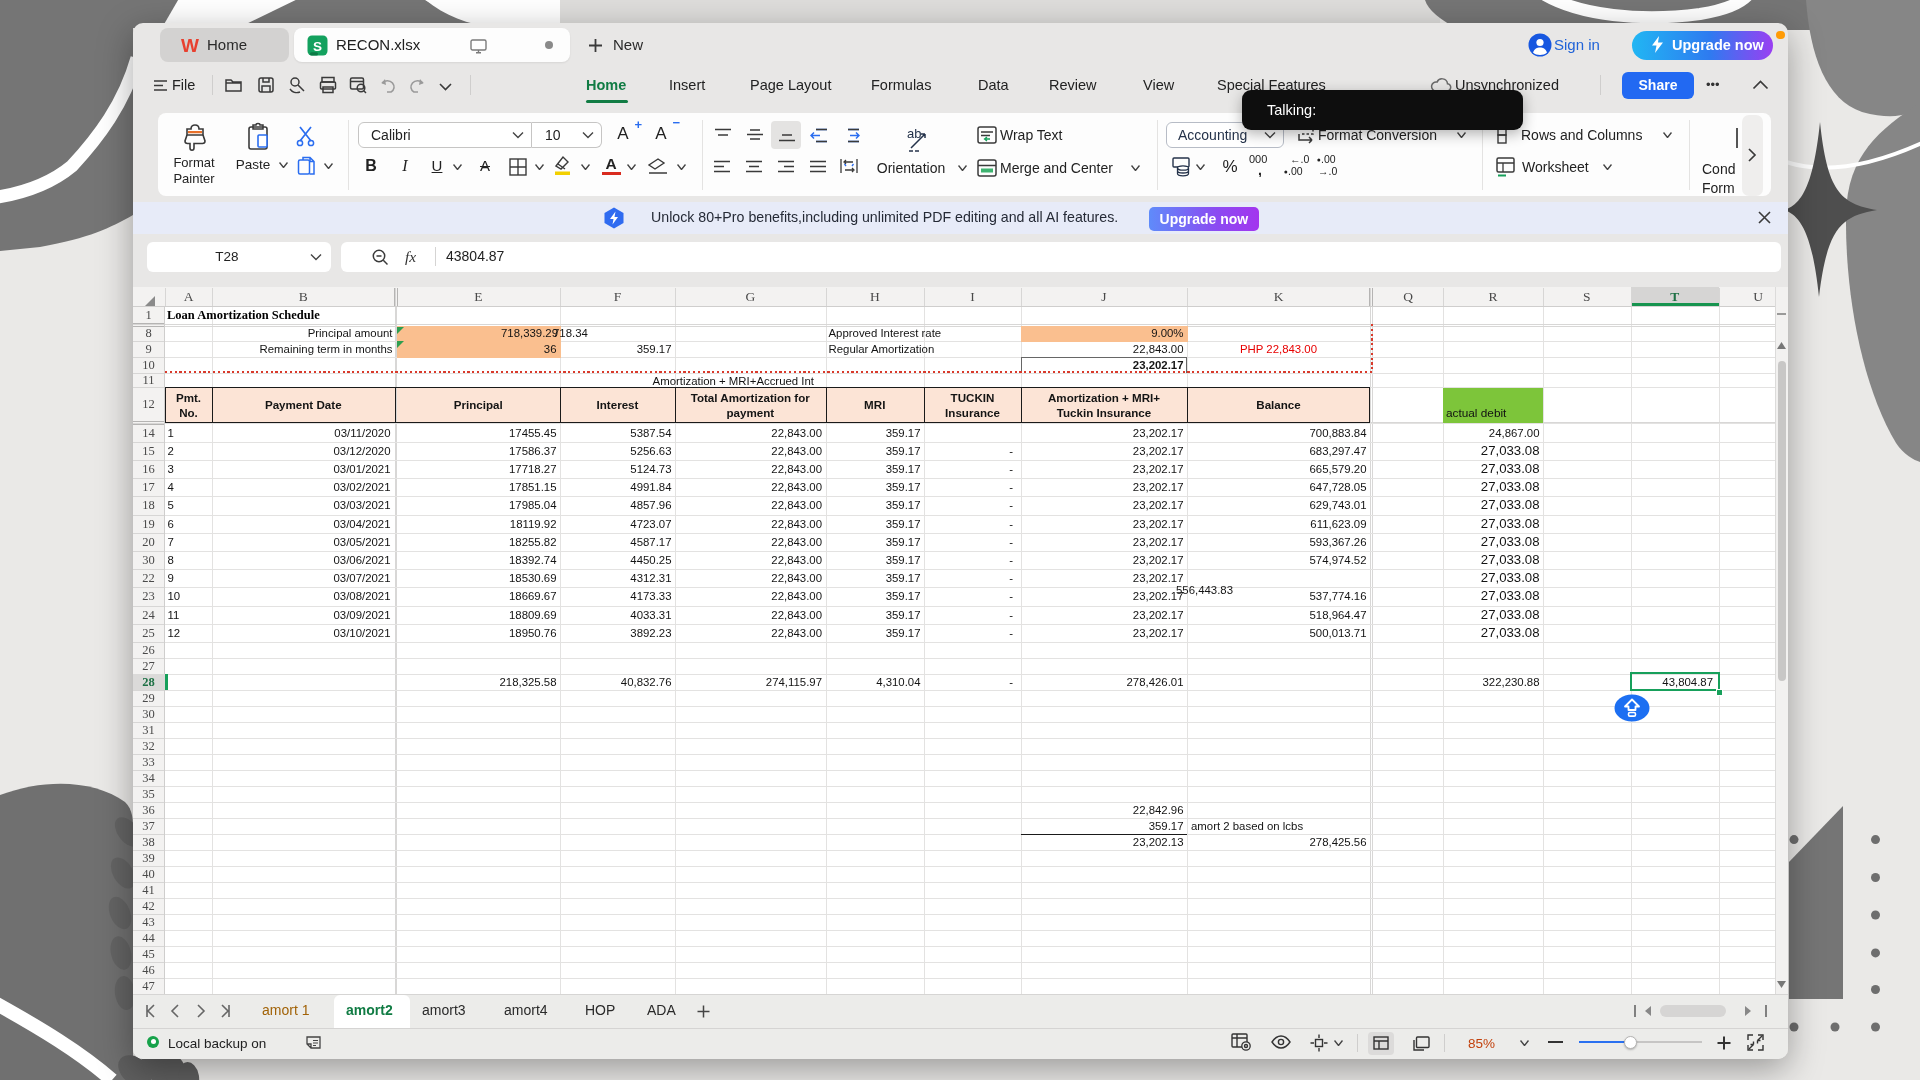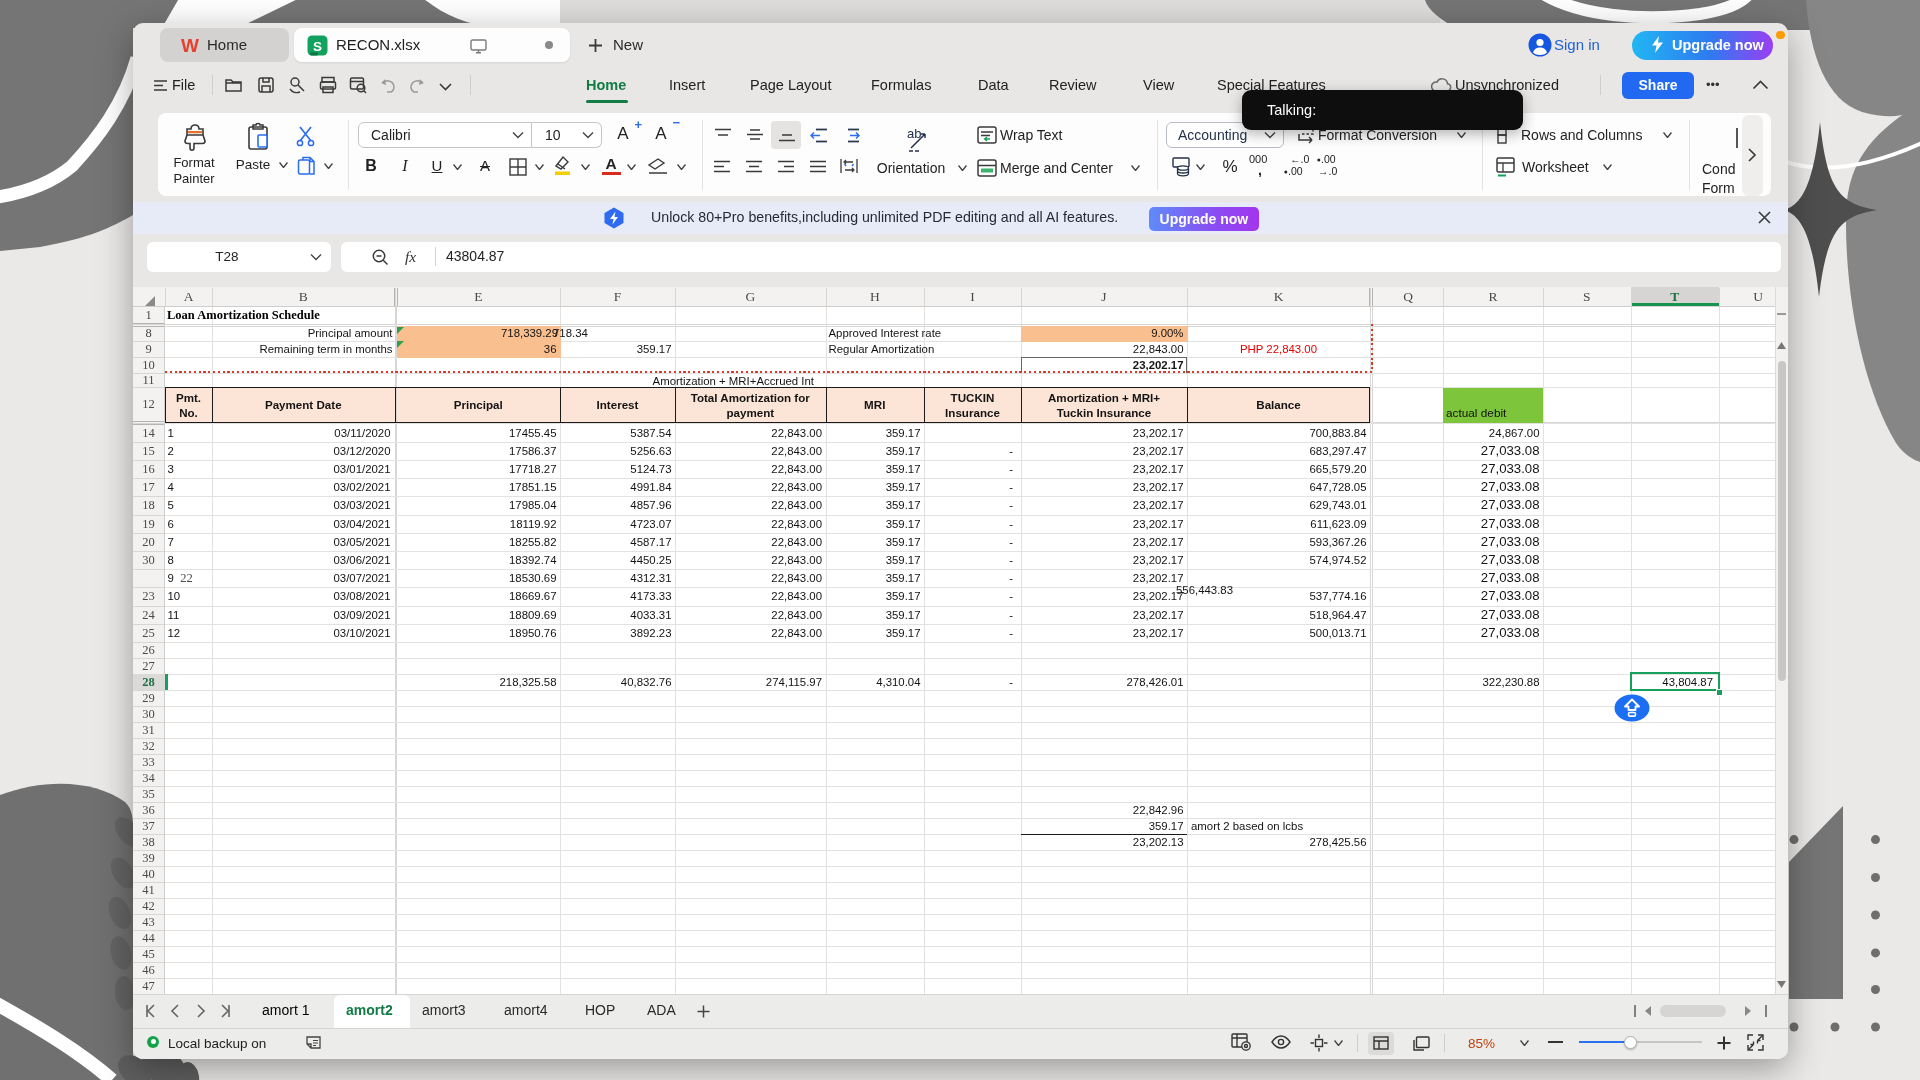--- a/index.html
+++ b/index.html
@@ -433,21 +433,21 @@
 <div style="position:absolute;left:0.0px;top:455.1px;width:31.0px;height:18.2px;font:normal 12.5px 'Liberation Serif',serif;color:#4a4a4a;text-align:center;line-height:18.2px;white-space:nowrap;overflow:visible;padding-right:0px;padding-left:0px;box-sizing:border-box;">17</div>
 <div style="position:absolute;left:0.0px;top:473.3px;width:31.0px;height:1.0px;background:#d7d6d5;"></div>
 <div style="position:absolute;left:0.0px;top:473.3px;width:31.0px;height:18.2px;font:normal 12.5px 'Liberation Serif',serif;color:#4a4a4a;text-align:center;line-height:18.2px;white-space:nowrap;overflow:visible;padding-right:0px;padding-left:0px;box-sizing:border-box;">18</div>
 <div style="position:absolute;left:0.0px;top:491.5px;width:31.0px;height:1.0px;background:#d7d6d5;"></div>
 <div style="position:absolute;left:0.0px;top:491.5px;width:31.0px;height:18.2px;font:normal 12.5px 'Liberation Serif',serif;color:#4a4a4a;text-align:center;line-height:18.2px;white-space:nowrap;overflow:visible;padding-right:0px;padding-left:0px;box-sizing:border-box;">19</div>
 <div style="position:absolute;left:0.0px;top:509.7px;width:31.0px;height:1.0px;background:#d7d6d5;"></div>
 <div style="position:absolute;left:0.0px;top:509.7px;width:31.0px;height:18.2px;font:normal 12.5px 'Liberation Serif',serif;color:#4a4a4a;text-align:center;line-height:18.2px;white-space:nowrap;overflow:visible;padding-right:0px;padding-left:0px;box-sizing:border-box;">20</div>
 <div style="position:absolute;left:0.0px;top:527.9px;width:31.0px;height:1.0px;background:#d7d6d5;"></div>
 <div style="position:absolute;left:0.0px;top:527.9px;width:31.0px;height:18.2px;font:normal 12.5px 'Liberation Serif',serif;color:#4a4a4a;text-align:center;line-height:18.2px;white-space:nowrap;overflow:visible;padding-right:0px;padding-left:0px;box-sizing:border-box;">30</div>
 <div style="position:absolute;left:0.0px;top:546.1px;width:31.0px;height:1.0px;background:#d7d6d5;"></div>
-<div style="position:absolute;left:0.0px;top:546.1px;width:31.0px;height:18.2px;font:normal 12.5px 'Liberation Serif',serif;color:#4a4a4a;text-align:center;line-height:18.2px;white-space:nowrap;overflow:visible;padding-right:0px;padding-left:0px;box-sizing:border-box;margin-left:38px;">22</div>
+<div style="position:absolute;left:0.0px;top:546.1px;width:31.0px;height:18.2px;font:normal 12.5px 'Liberation Serif',serif;color:#4a4a4a;text-align:center;line-height:18.2px;white-space:nowrap;overflow:visible;padding-right:0px;padding-left:0px;box-sizing:border-box;">22</div>
 <div style="position:absolute;left:0.0px;top:564.3px;width:31.0px;height:1.0px;background:#d7d6d5;"></div>
 <div style="position:absolute;left:0.0px;top:564.3px;width:31.0px;height:18.2px;font:normal 12.5px 'Liberation Serif',serif;color:#4a4a4a;text-align:center;line-height:18.2px;white-space:nowrap;overflow:visible;padding-right:0px;padding-left:0px;box-sizing:border-box;">23</div>
 <div style="position:absolute;left:0.0px;top:582.5px;width:31.0px;height:1.0px;background:#d7d6d5;"></div>
 <div style="position:absolute;left:0.0px;top:582.5px;width:31.0px;height:18.2px;font:normal 12.5px 'Liberation Serif',serif;color:#4a4a4a;text-align:center;line-height:18.2px;white-space:nowrap;overflow:visible;padding-right:0px;padding-left:0px;box-sizing:border-box;">24</div>
 <div style="position:absolute;left:0.0px;top:600.7px;width:31.0px;height:1.0px;background:#d7d6d5;"></div>
 <div style="position:absolute;left:0.0px;top:600.7px;width:31.0px;height:18.2px;font:normal 12.5px 'Liberation Serif',serif;color:#4a4a4a;text-align:center;line-height:18.2px;white-space:nowrap;overflow:visible;padding-right:0px;padding-left:0px;box-sizing:border-box;">25</div>
 <div style="position:absolute;left:0.0px;top:618.9px;width:31.0px;height:1.0px;background:#d7d6d5;"></div>
 <div style="position:absolute;left:0.0px;top:618.9px;width:31.0px;height:16.0px;font:normal 12.5px 'Liberation Serif',serif;color:#4a4a4a;text-align:center;line-height:16.0px;white-space:nowrap;overflow:visible;padding-right:0px;padding-left:0px;box-sizing:border-box;">26</div>
 <div style="position:absolute;left:0.0px;top:634.9px;width:31.0px;height:1.0px;background:#d7d6d5;"></div>
 <div style="position:absolute;left:0.0px;top:634.9px;width:31.0px;height:16.0px;font:normal 12.5px 'Liberation Serif',serif;color:#4a4a4a;text-align:center;line-height:16.0px;white-space:nowrap;overflow:visible;padding-right:0px;padding-left:0px;box-sizing:border-box;">27</div>
@@ -768,21 +768,21 @@
       <path d="M4.5,7 L9,0 L0,0 Z" fill="#777"></path>
     </svg>
 <div style="position:absolute;left:0.0px;top:970.9px;width:1655.0px;height:34.1px;background:#ececea;border-top:1px solid #d6d5d4;"></div>
 <svg width="100" height="14" viewBox="0 0 100 14" style="position:absolute;left:13px;top:981px">
       <path d="M8,1 L2,7 L8,13 M1,1 V13" stroke="#666" stroke-width="1.6" fill="none"></path>
       <path d="M32,1 L26,7 L32,13" stroke="#666" stroke-width="1.6" fill="none"></path>
       <path d="M52,1 L58,7 L52,13" stroke="#666" stroke-width="1.6" fill="none"></path>
       <path d="M76,1 L82,7 L76,13 M83,1 V13" stroke="#666" stroke-width="1.6" fill="none"></path>
     </svg>
 <div style="position:absolute;left:201.0px;top:972.0px;width:76.0px;height:33.0px;background:#fff;border-radius:6px 6px 0 0;"></div>
-<div style="position:absolute;left:129.0px;top:970.9px;width:59.0px;height:33.0px;font:normal 14px 'Liberation Sans',sans-serif;color:#000000;text-align:left;line-height:33.0px;white-space:nowrap;overflow:visible;padding-right:3.5px;padding-left:0px;box-sizing:border-box;">amort 1</div>
+<div style="position:absolute;left:129.0px;top:970.9px;width:59.0px;height:33.0px;font:normal 14px 'Liberation Sans',sans-serif;color:#a16207;text-align:left;line-height:33.0px;white-space:nowrap;overflow:visible;padding-right:3.5px;padding-left:0px;box-sizing:border-box;">amort 1</div>
 <div style="position:absolute;left:213.0px;top:970.9px;width:56.0px;height:33.0px;font:bold 14px 'Liberation Sans',sans-serif;color:#117c44;text-align:left;line-height:33.0px;white-space:nowrap;overflow:visible;padding-right:3.5px;padding-left:0px;box-sizing:border-box;">amort2</div>
 <div style="position:absolute;left:289.0px;top:970.9px;width:58.0px;height:33.0px;font:normal 14px 'Liberation Sans',sans-serif;color:#2a2a2a;text-align:left;line-height:33.0px;white-space:nowrap;overflow:visible;padding-right:3.5px;padding-left:0px;box-sizing:border-box;">amort3</div>
 <div style="position:absolute;left:371.0px;top:970.9px;width:57.0px;height:33.0px;font:normal 14px 'Liberation Sans',sans-serif;color:#2a2a2a;text-align:left;line-height:33.0px;white-space:nowrap;overflow:visible;padding-right:3.5px;padding-left:0px;box-sizing:border-box;">amort4</div>
 <div style="position:absolute;left:452.0px;top:970.9px;width:40.0px;height:33.0px;font:normal 14px 'Liberation Sans',sans-serif;color:#2a2a2a;text-align:left;line-height:33.0px;white-space:nowrap;overflow:visible;padding-right:3.5px;padding-left:0px;box-sizing:border-box;">HOP</div>
 <div style="position:absolute;left:514.0px;top:970.9px;width:36.0px;height:33.0px;font:normal 14px 'Liberation Sans',sans-serif;color:#2a2a2a;text-align:left;line-height:33.0px;white-space:nowrap;overflow:visible;padding-right:3.5px;padding-left:0px;box-sizing:border-box;">ADA</div>
 <svg width="13" height="13" viewBox="0 0 13 13" style="position:absolute;left:564px;top:982px">
       <path d="M6.5,0.5 V12.5 M0.5,6.5 H12.5" stroke="#444" stroke-width="1.5"></path>
     </svg>
 <svg width="140" height="14" viewBox="0 0 140 14" style="position:absolute;left:1501px;top:981px">
       <path d="M1,1 V13" stroke="#666" stroke-width="1.6" fill="none"></path>

